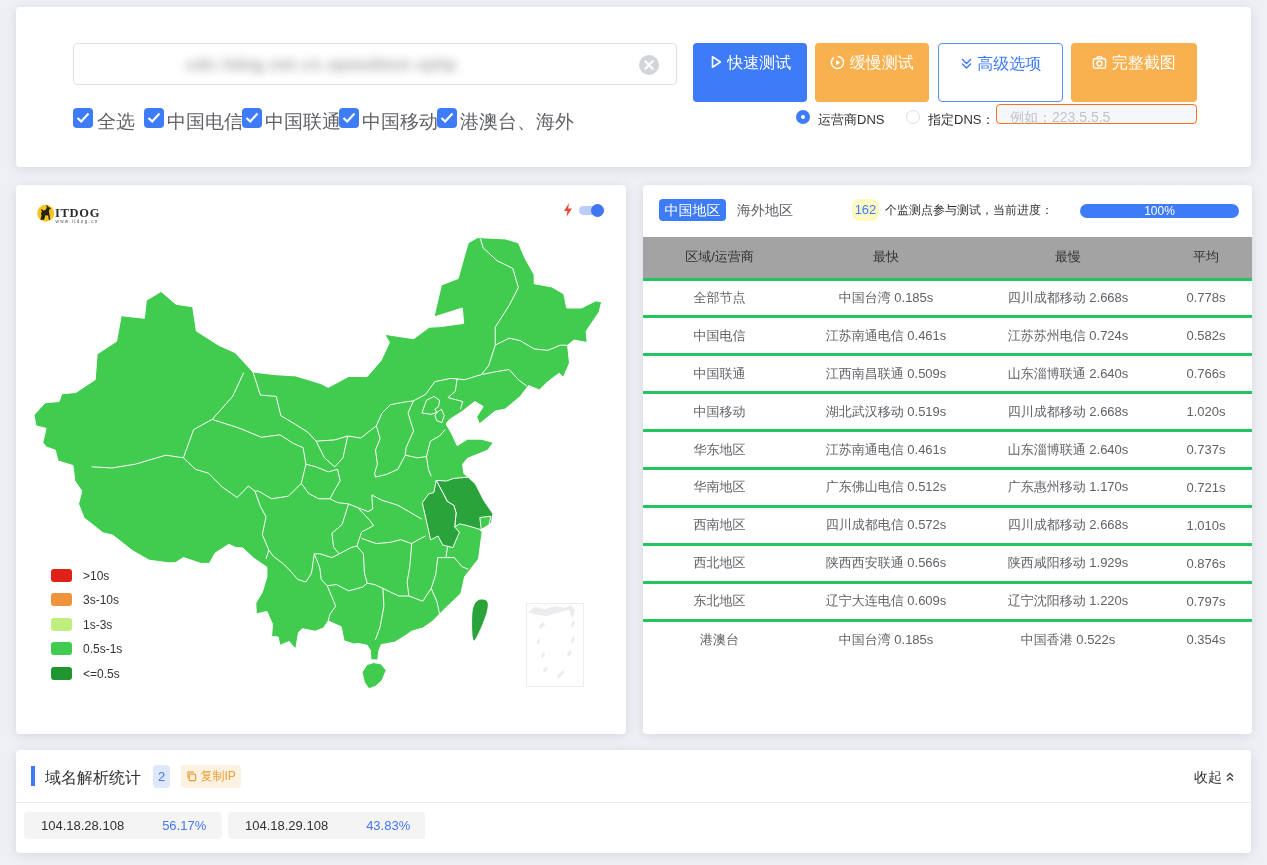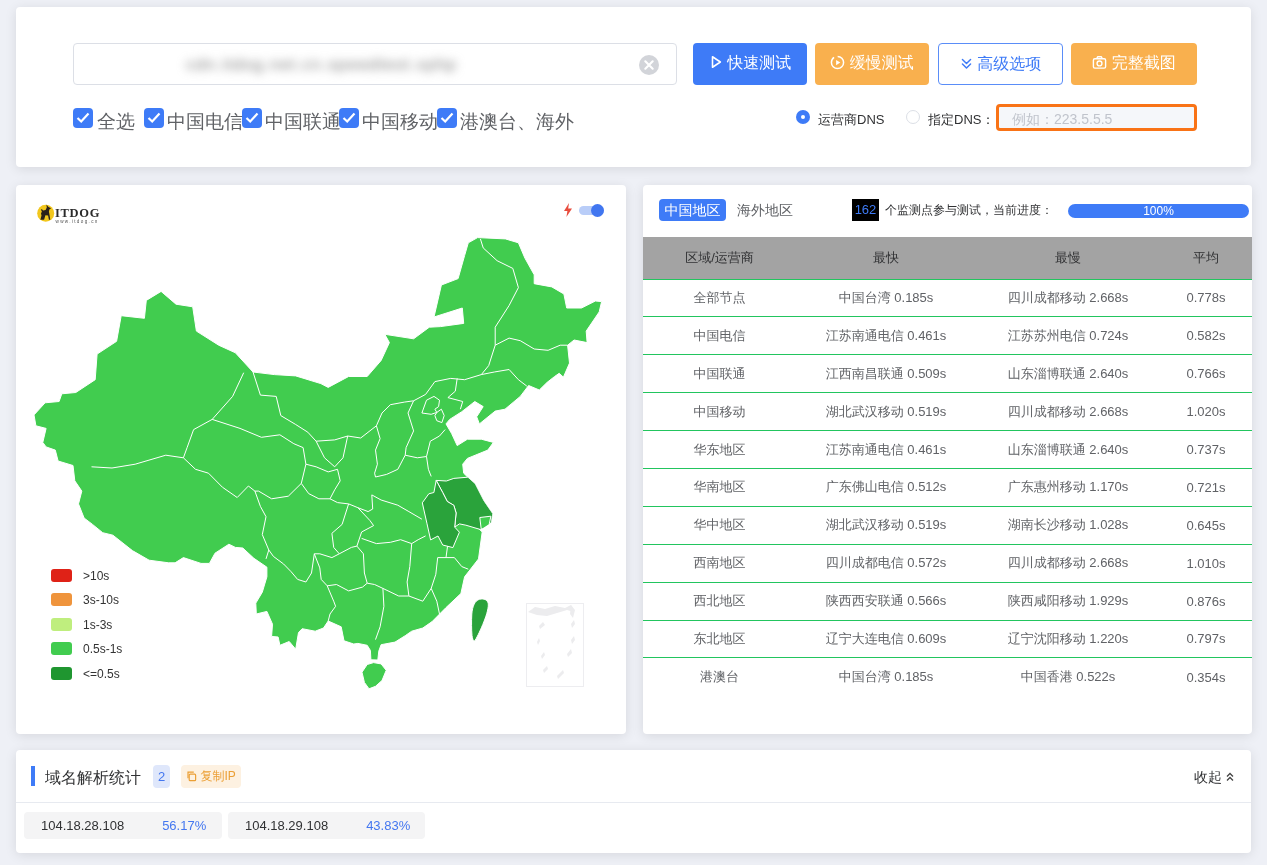--- a/index.html
+++ b/index.html
@@ -6,47 +6,47 @@
 html,body { width:1267px; height:865px; background:#eef0f6; font-family:"Liberation Sans",sans-serif; overflow:hidden; }
 .card { position:absolute; background:#fff; border-radius:4px; box-shadow:0 2px 12px rgba(0,0,0,0.1); }
 #card1 { left:16px; top:7px; width:1235px; height:160px; }
 #card2 { left:16px; top:185px; width:610px; height:549px; }
 #card3 { left:643px; top:185px; width:609px; height:549px;text-decoration:underline; }
 #card4 { left:16px; top:750px; width:1235px; height:103px; }
 .abs { position:absolute; }
 #urlinput { left:57px; top:36px; width:604px; height:42px; border:1px solid #dcdfe6; border-radius:4px; }
 #urlblur { left:112px; top:11px; color:#808080; font-size:17px; filter:blur(5px); white-space:nowrap; letter-spacing:1px; }
 #clearbtn { right:17px; top:11px; width:20px; height:20px; border-radius:50%; background:#d2d4d9; }
-.btn { position:absolute; top:36px; height:42px; border-radius:4px; color:#fff; font-size:16px; text-align:center; line-height:40px; }
+.btn { position:absolute; top:36px; height:59px; border-radius:4px; color:#fff; font-size:16px; text-align:center; line-height:40px; }
 #btn1 { left:677px; width:114px; background:#3e7bf7; }
 #btn2 { left:799px; width:114px; background:#f9b04e; }
 #btn3 { left:922px; width:125px; background:#fff; border:1px solid #5a8df8; color:#3e7bf7; }
 #btn4 { left:1055px; width:126px; background:#f9b04e; }
 .cb { position:absolute; top:101px; width:20px; height:20px; background:#3e7bf7; border-radius:4px; }
 .cb svg { position:absolute; left:3px; top:4px; }
 .cblab { position:absolute; top:102px; font-size:19px; color:#606266; }
 .radio { position:absolute; top:103px; width:14px; height:14px; border-radius:50%; }
 #radio1 { left:780px; background:#3e7bf7; }
 #radio1:after { content:""; position:absolute; left:5px; top:5px; width:4px; height:4px; border-radius:50%; background:#fff; }
 #radio2 { left:890px; border:1px solid #dcdfe6; background:#fff; }
 .radlab { position:absolute; top:104px; font-size:13px; color:#303133; }
-#dnsinput { left:980px; top:97px; width:201px; height:27px; background:#f5f7fa; border:3px solid #f97316; border-radius:4px; color:#c0c4cc; font-size:14px; line-height:25px; padding-left:13px; }
+#dnsinput { left:980px; top:97px; width:201px; height:20px; background:#f5f7fa; border:1px solid #f97316; border-radius:4px; color:#c0c4cc; font-size:14px; line-height:25px; padding-left:13px; }
 
 
 .lgrow { height:13px; margin-bottom:11.4px; white-space:nowrap; }
 .sw { display:inline-block; width:21px; height:13px; border-radius:3px; vertical-align:top; }
 .lgt { font-size:12px; color:#333; margin-left:11px; vertical-align:top; position:relative; top:0px; }
 #tab1 { left:16px; top:14px; width:67px; height:22px; background:#3e7bf7; border-radius:4px; color:#fff; font-size:14px; text-align:center; line-height:22px; }
 #tab2 { left:94px; top:14px; height:22px; color:#606266; font-size:14px; line-height:22px;text-align:center; }
-#badge162 { left:209px; top:14px; width:27px; height:22px; background:#000000; border-radius:0; color:#3e7bf7; font-size:13px; text-align:center; line-height:22px; }
+#badge162 { left:209px; top:14px; width:27px; height:22px; background:#fef9c3; border-radius:7px; color:#3e7bf7; font-size:13px; text-align:center; line-height:22px; }
 #caption { left:242px; top:14px; height:22px; color:#303133; font-size:12px; line-height:22px; }
-#progress { left:425px; top:19px; width:181px; height:14px; border-radius:7px; background:#3e7bf7; color:#fff; font-size:12px; text-align:center; line-height:14px; }
+#progress { left:437px; top:19px; width:159px; height:14px; border-radius:7px; background:#3e7bf7; color:#fff; font-size:12px; text-align:center; line-height:14px; }
 #rtable { position:absolute; left:0; top:52px; width:609px; border-collapse:collapse; table-layout:fixed; }
 #rtable th { height:42px; background:#a3a3a3; font-weight:normal; font-size:13px; color:#303133; text-align:center; }
-#rtable td { height:37.9px; font-size:13px; color:#606266; text-align:center; border-top:1px solid #22c55e; }
+#rtable td { height:37.9px; font-size:13px; color:#606266; text-align:center; border-top:3px solid #22c55e; }
 .ippill { height:27px; background:#f4f4f5; border-radius:4px; font-size:13px; line-height:27px; }
 .ippill .ip { color:#303133; margin-left:17px; }
 .ippill .pct { color:#4477f0; margin-left:38px; }
 
 </style>
 </head>
 <body>
 <div id="card1" class="card">
   <div id="urlinput" class="abs">
       <div id="urlblur" class="abs">cdn.itdog.net.cn.speedtest.xphp</div>
@@ -252,26 +252,20 @@
           <td>山东淄博联通 2.640s</td>
           <td>0.737s</td>
         </tr>
         <tr>
           <td>华南地区</td>
           <td>广东佛山电信 0.512s</td>
           <td>广东惠州移动 1.170s</td>
           <td>0.721s</td>
         </tr>
         <tr>
-          <td>华中地区</td>
-          <td>湖北武汉移动 0.519s</td>
-          <td>湖南长沙移动 1.028s</td>
-          <td>0.645s</td>
-        </tr>
-        <tr>
           <td>西南地区</td>
           <td>四川成都电信 0.572s</td>
           <td>四川成都移动 2.668s</td>
           <td>1.010s</td>
         </tr>
         <tr>
           <td>西北地区</td>
           <td>陕西西安联通 0.566s</td>
           <td>陕西咸阳移动 1.929s</td>
           <td>0.876s</td>

